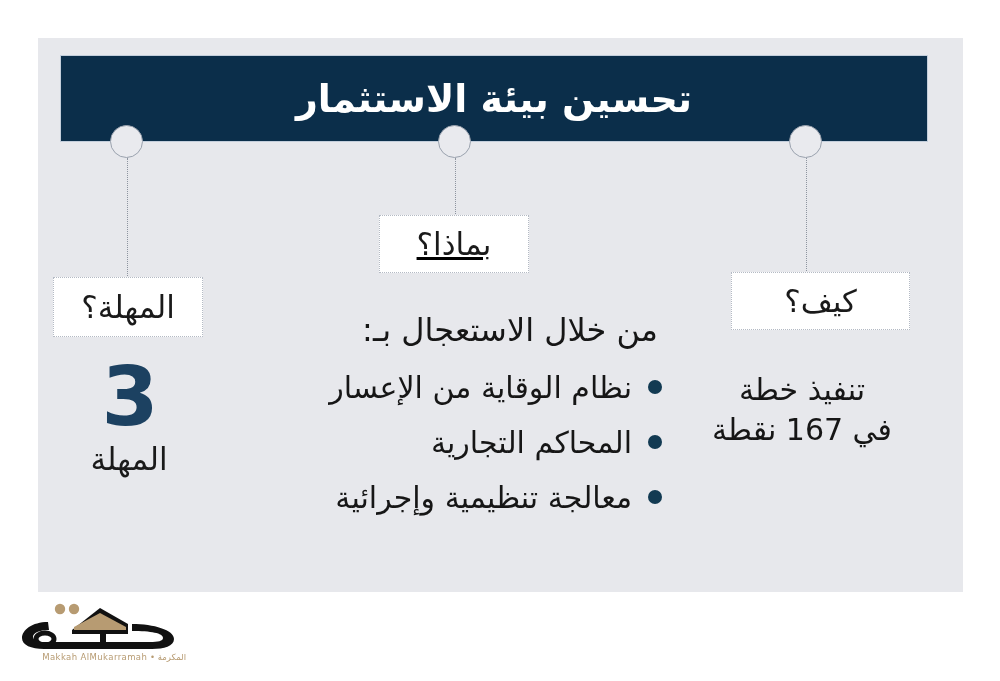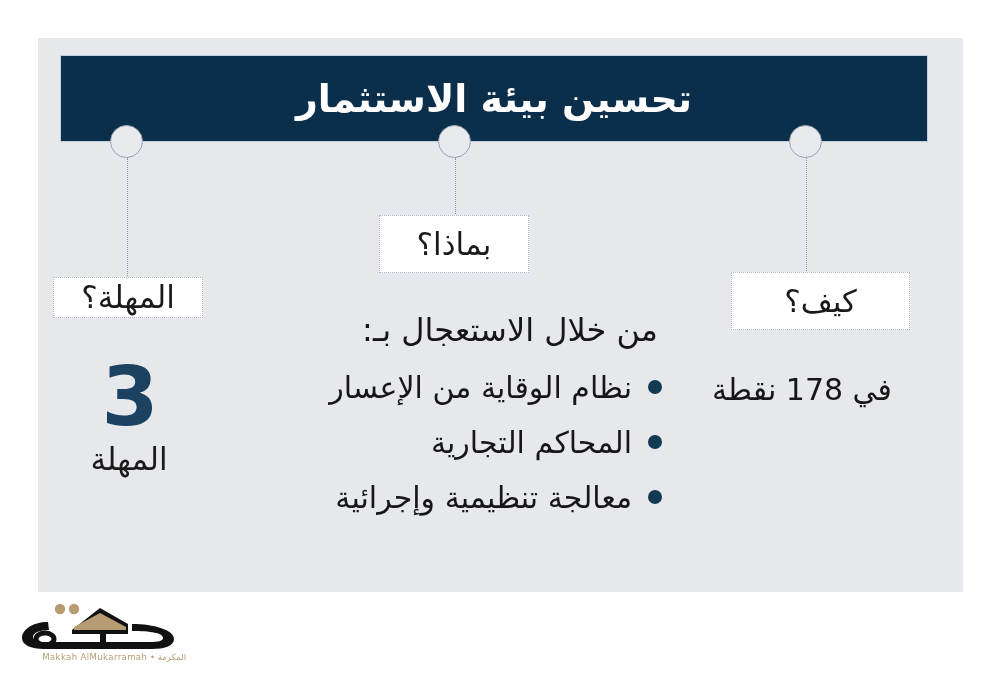--- a/index.html
+++ b/index.html
@@ -211,25 +211,25 @@
   </div>
 
   <div class="node-circle" style="left:110px; top:125px;"></div>
   <div class="node-circle" style="left:438px; top:125px;"></div>
   <div class="node-circle" style="left:789px; top:125px;"></div>
 
   <div class="node-line" style="left:127px; top:158px; height:120px;"></div>
   <div class="node-line" style="left:455px; top:158px; height:58px;"></div>
   <div class="node-line" style="left:806px; top:158px; height:115px;"></div>
 
-  <div class="label-box" style="left:53px; top:277px; width:150px; height:41px;">
+  <div class="label-box" style="left:53px; top:277px; width:150px; height:60px;">
     <span>المهلة؟</span>
   </div>
 
-  <div class="label-box" style="left:379px; top:215px; width:150px; height:58px;">
+  <div class="label-box" style="left:379px; top:215px; width:150px; height:58px;text-decoration:underline;">
     <span>بماذا؟</span>
   </div>
 
   <div class="label-box" style="left:731px; top:272px; width:179px; height:58px;">
     <span>كيف؟</span>
   </div>
 
   <div class="col-left">
     <div class="big-number">3</div>
     <div class="unit-text">المهلة</div>
@@ -247,21 +247,22 @@
         <span class="bullet-text">المحاكم التجارية</span>
       </li>
       <li class="bullet-item">
         <span class="bullet-dot"></span>
         <span class="bullet-text">معالجة تنظيمية وإجرائية</span>
       </li>
     </ul>
   </div>
 
   <div class="col-right">
-    <div class="right-line">في 178 نقطة</div>
+    <div class="right-line">تنفيذ خطة</div>
+    <div class="right-line">في 167 نقطة</div>
   </div>
 
   <div class="logo">
     <div class="logo-mark">
       <svg width="172" height="48" viewBox="0 0 172 48" xmlns="http://www.w3.org/2000/svg">
 
         <circle cx="46" cy="7" r="5.2" fill="#b79b72"></circle>
         <circle cx="60" cy="7" r="5.2" fill="#b79b72"></circle>
 
         <path d="M58 28 L86 6 L114 22 L114 30 L58 30 Z" fill="#111111"></path>

